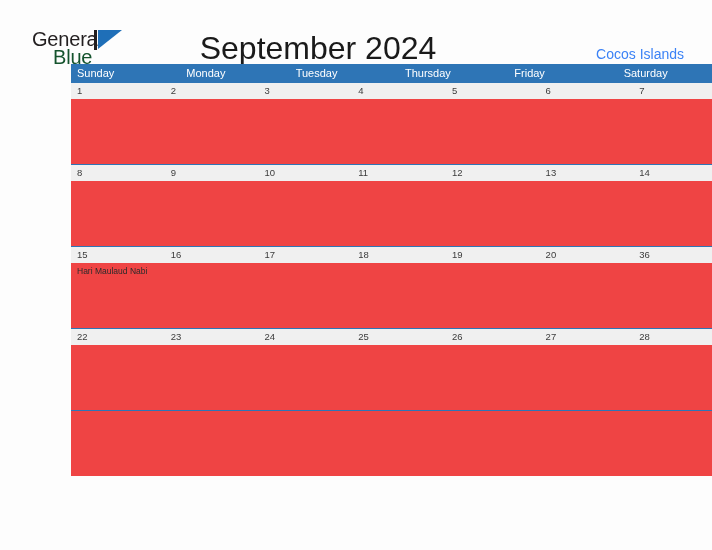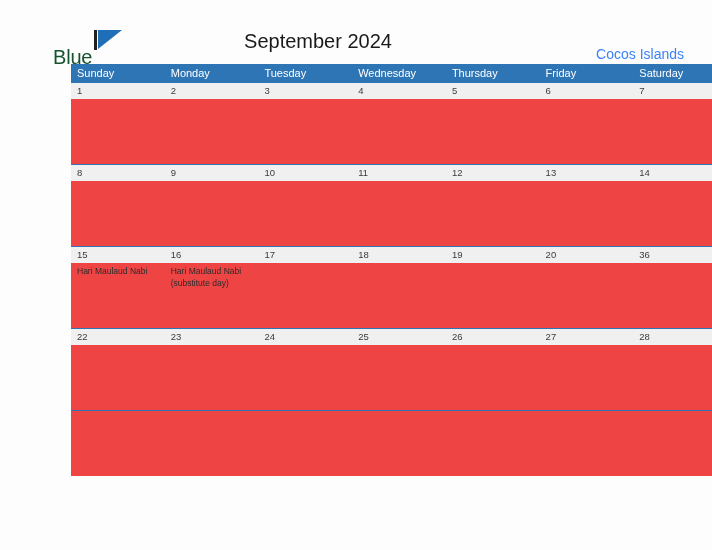--- a/index.html
+++ b/index.html
@@ -77,21 +77,21 @@
     border-left: 24px solid #1f6fb8;
     border-bottom: 19px solid transparent;
   }
 
   .cal-title {
     position: absolute;
     left: 0;
     top: 30px;
     width: 636px;
     text-align: center;
-    font-size: 20px;
+    font-size: 32px;
     color: #1a1a1a;
     font-family: "Liberation Sans", sans-serif;
     font-weight: normal;
     letter-spacing: 0px;
   }
   .cal-location {
     position: absolute;
     right: 28px;
     top: 46px;
     font-size: 14px;
@@ -169,40 +169,40 @@
   }
 </style>
 </head>
 <body>
 
 <div class="page">
 
   <div class="header">
 
     <div class="logo">
+      <span class="logo-general">General</span>
       <span class="logo-flag">
         <span class="mast"></span>
         <span class="pennant"></span>
       </span>
       <span class="logo-blue">Blue</span>
     </div>
 
     <div class="cal-title">September 2024</div>
 
     <div class="cal-location">Cocos Islands</div>
 
   </div>
 
   <div class="calendar">
 
     <div class="weekday-row">
       <div class="weekday-cell">Sunday</div>
       <div class="weekday-cell">Monday</div>
       <div class="weekday-cell">Tuesday</div>
-      <div class="weekday-cell">Wednesday</div>
       <div class="weekday-cell">Thursday</div>
       <div class="weekday-cell">Friday</div>
       <div class="weekday-cell">Saturday</div>
     </div>
 
     <div id="weeks-container">
         <div class="week-row">
           <div class="date-band">
             <div class="date-cell">1</div>
             <div class="date-cell">2</div>
@@ -249,23 +249,20 @@
             <div class="date-cell">17</div>
             <div class="date-cell">18</div>
             <div class="date-cell">19</div>
             <div class="date-cell">20</div>
             <div class="date-cell">36</div>
           </div>
           <div class="event-band">
             <div class="event-cell">
               <div class="event-item">Hari Maulaud Nabi</div>
             </div>
-            <div class="event-cell">
-              <div class="event-item">Hari Maulaud Nabi (substitute day)</div>
-            </div>
             <div class="event-cell"></div>
             <div class="event-cell"></div>
             <div class="event-cell"></div>
             <div class="event-cell"></div>
             <div class="event-cell"></div>
           </div>
         </div>
         <div class="week-row">
           <div class="date-band">
             <div class="date-cell">22</div>

